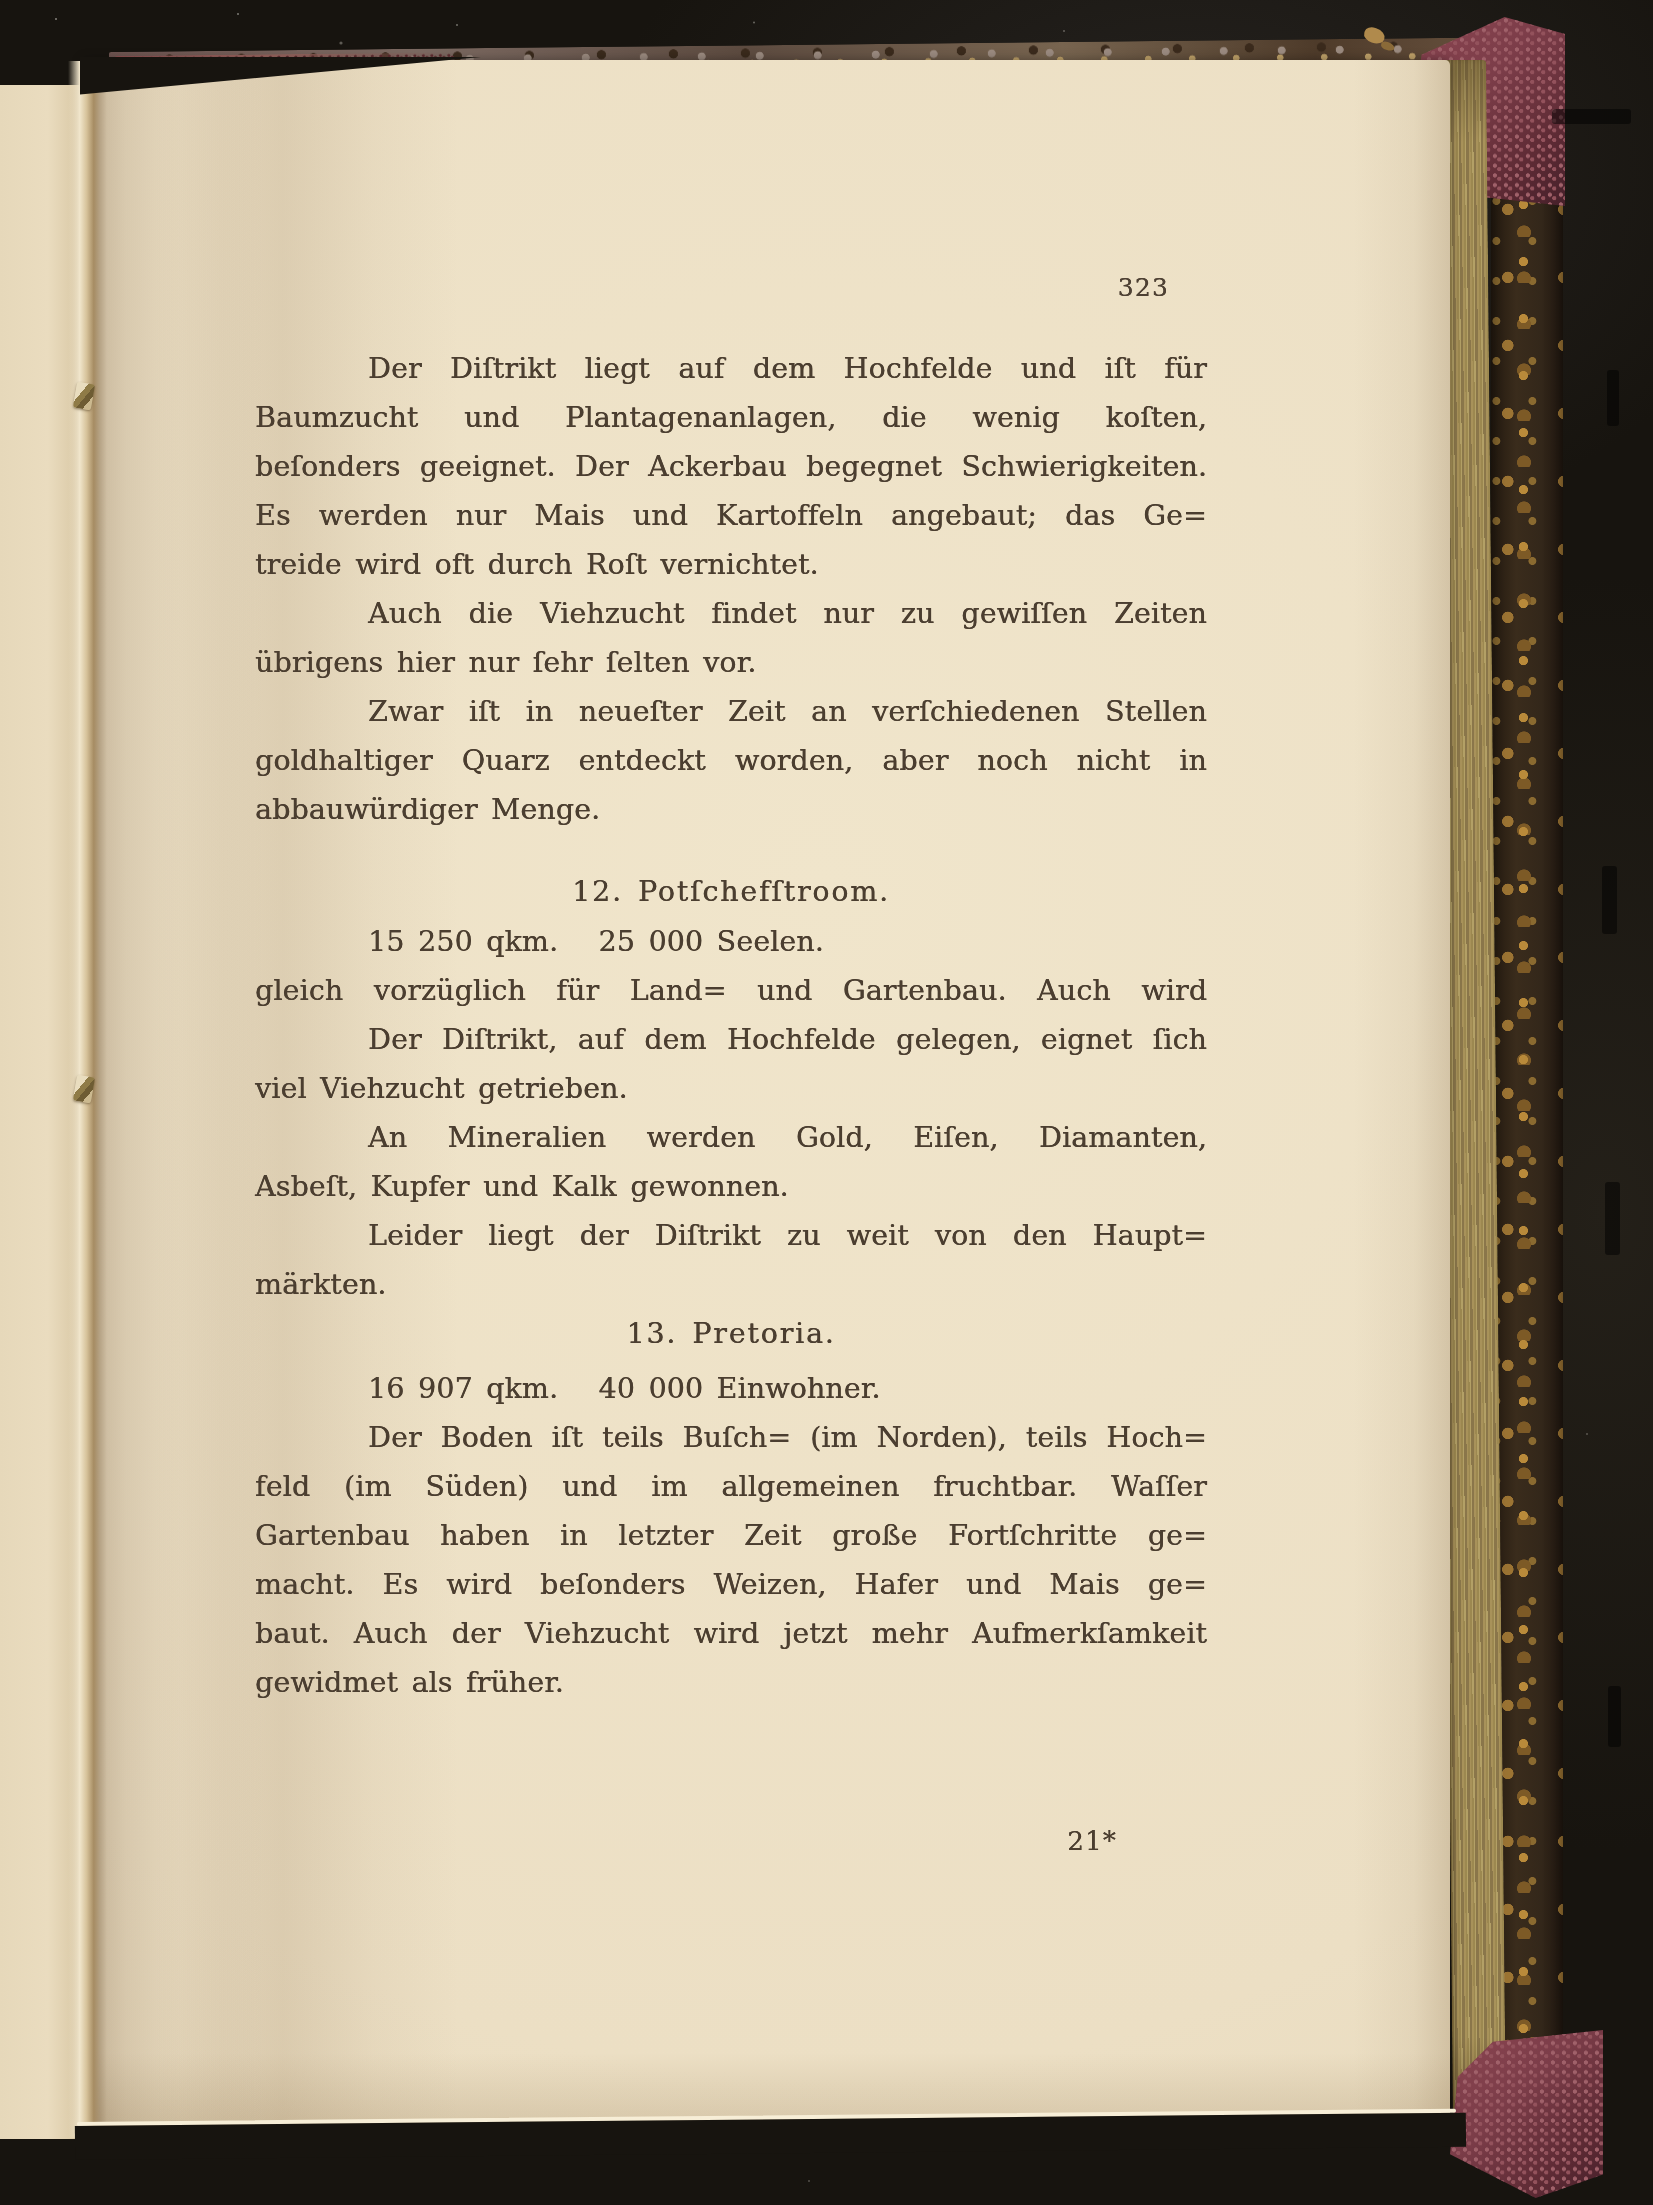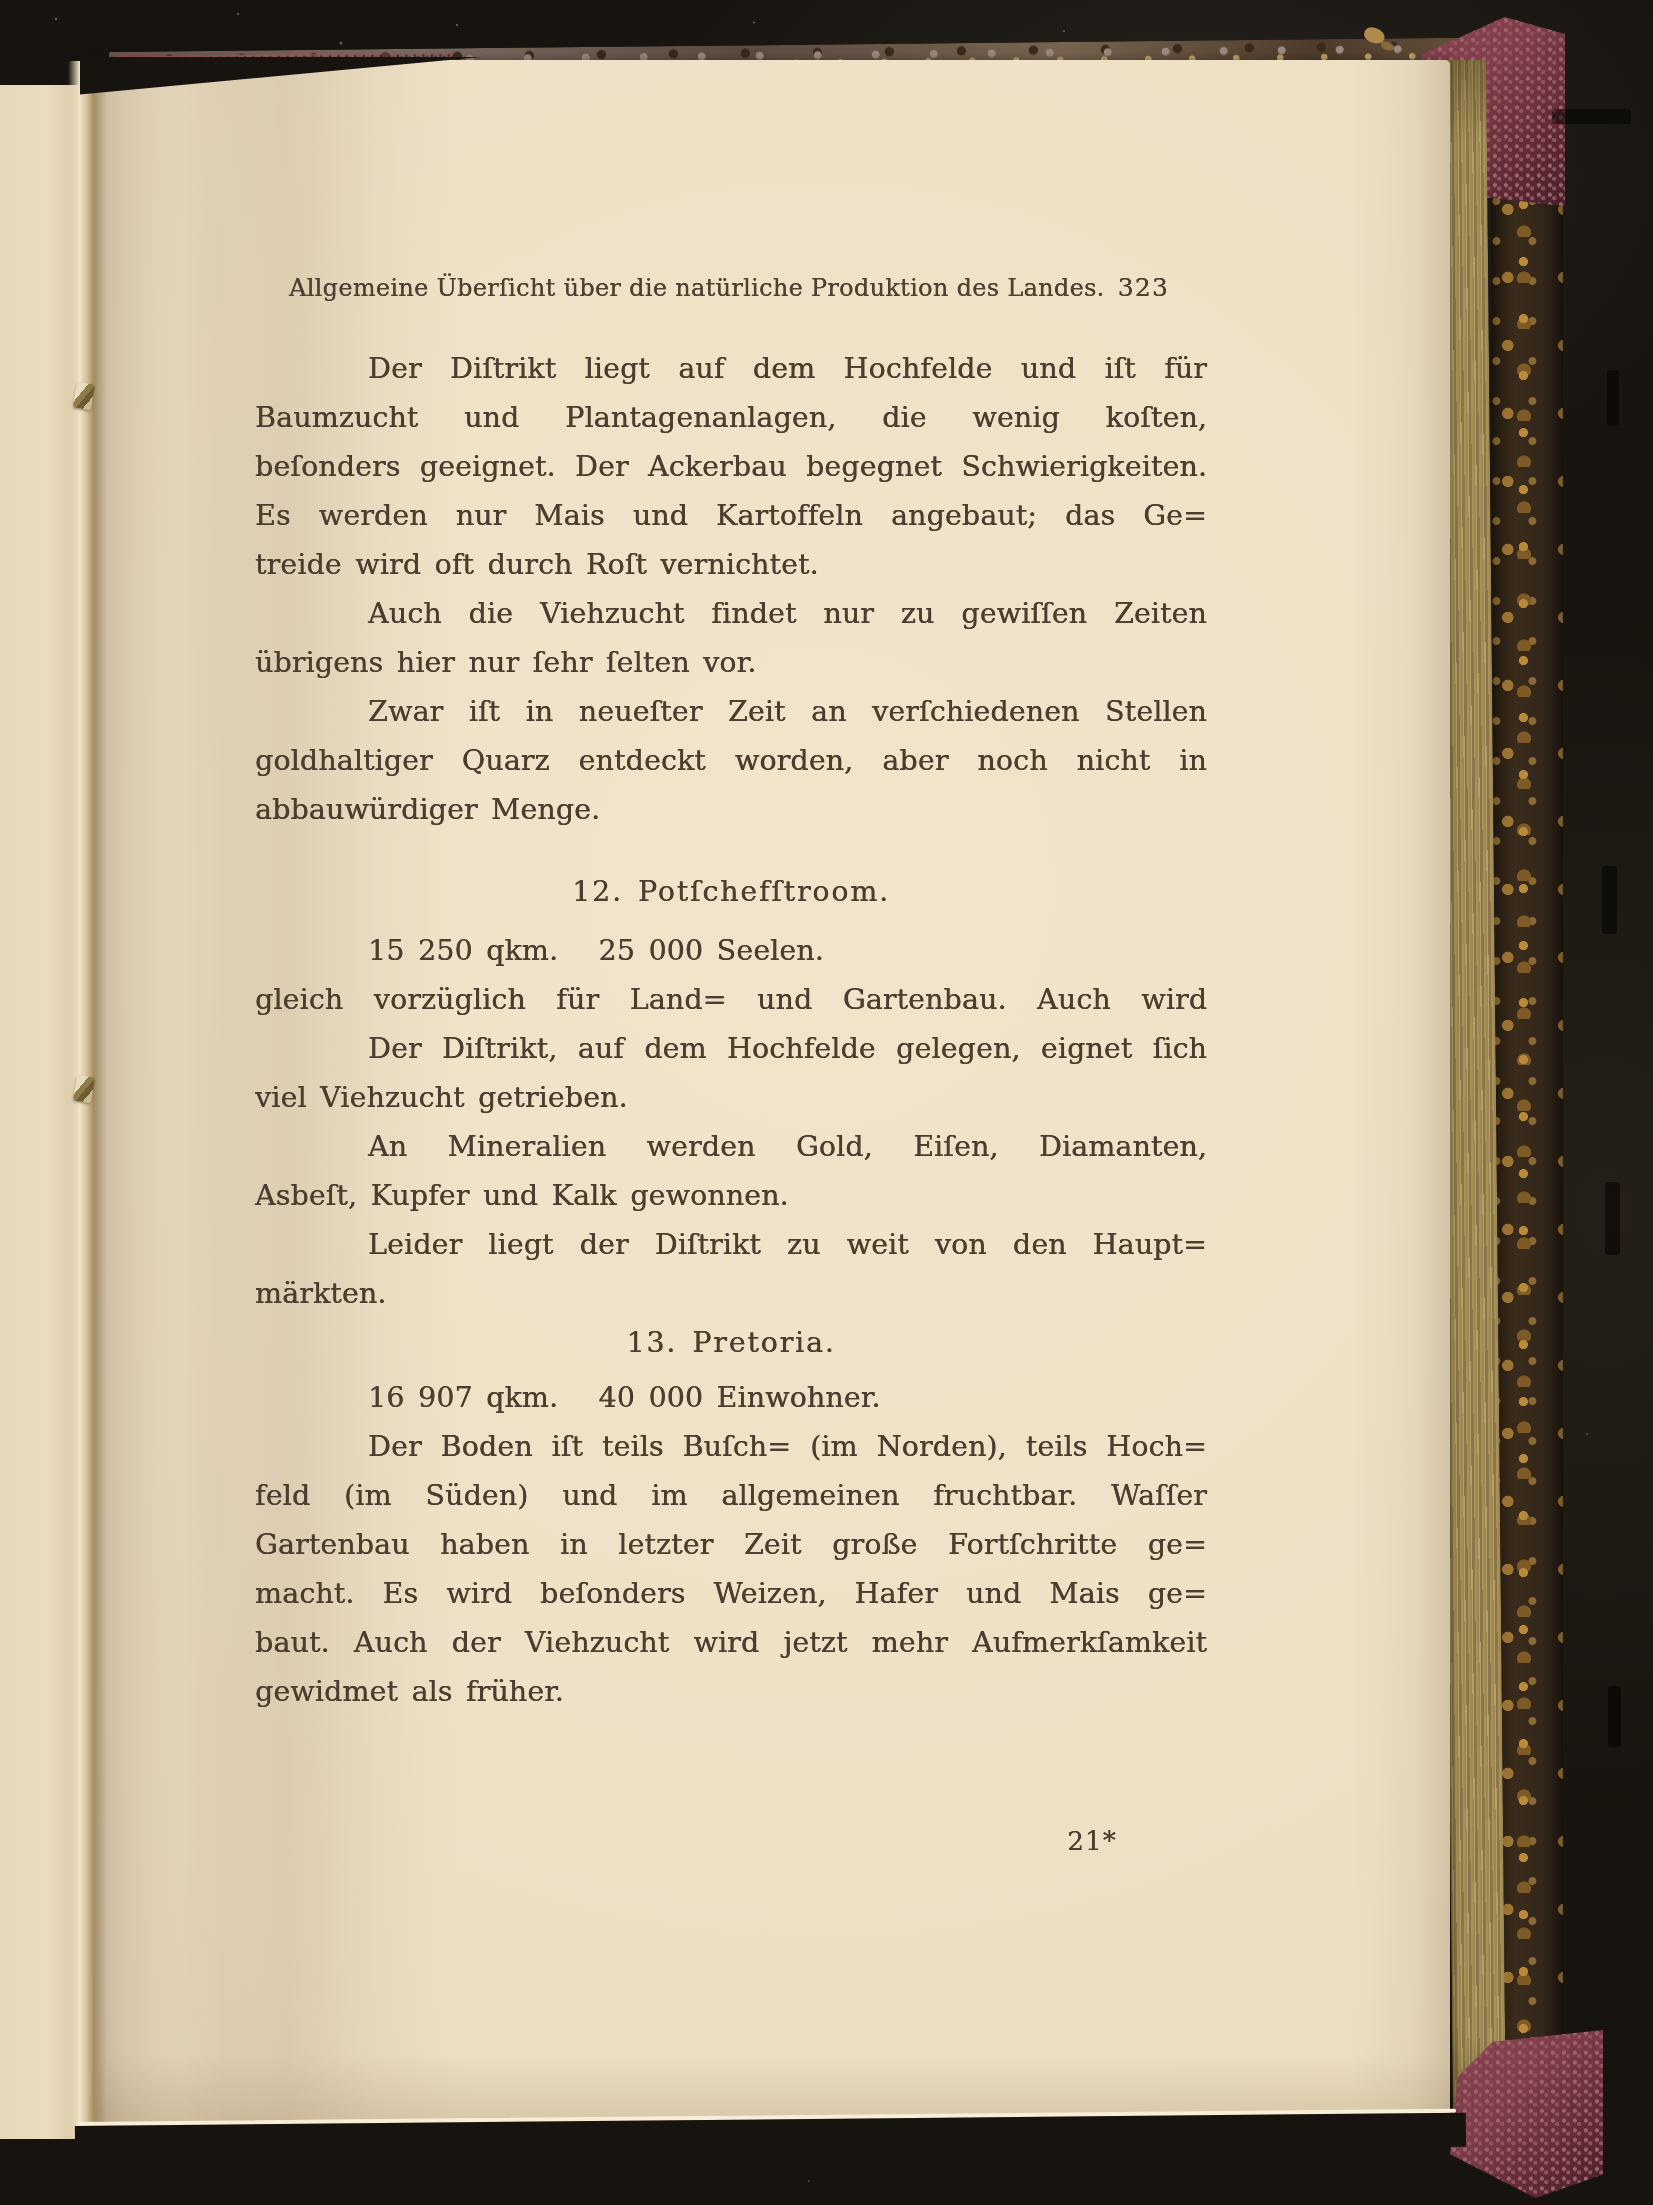--- a/index.html
+++ b/index.html
@@ -123,21 +123,21 @@
   .runhead .pagenum{margin-left:auto;margin-right:38px;font-size:25px;letter-spacing:1.2px;}
   .textblock{
     position:absolute;left:255px;top:344px;width:952px;
     font-size:28.5px;line-height:49px;color:#4b3e30;
     text-shadow:0.3px 0 currentColor;word-spacing:4.3px;letter-spacing:0.1px;
   }
   .tl{text-align:justify;text-align-last:justify;}
   .tl.last{text-align:left;text-align-last:left;}
   .tl.ind{text-indent:113px;}
   .sh{text-align:center;text-align-last:center;letter-spacing:1.8px;}
-  .sh.h12{margin-top:33px;margin-bottom:10px;}
+  .sh.h12{margin-top:33px;margin-bottom:1px;}
   .sh.h13{margin-top:0;margin-bottom:6px;}
   .ftr{position:absolute;left:911px;top:1824px;width:206px;text-align:right;
     font-size:26px;line-height:35px;color:#4b3e30;text-shadow:0.3px 0 currentColor;letter-spacing:1.2px;}
 </style>
 </head>
 <body>
 
 <div id="scene">
 
   <div class="specks"></div>
@@ -160,21 +160,20 @@
   <div class="bottom-black"></div>
   <div class="fleck"></div>
 
   <div class="bgmark" style="left:1607px;top:370px;width:12px;height:56px"></div>
   <div class="bgmark" style="left:1602px;top:866px;width:14.6px;height:68px"></div>
   <div class="bgmark" style="left:1605px;top:1182px;width:14.6px;height:73px"></div>
   <div class="bgmark" style="left:1608px;top:1686px;width:13.4px;height:61px"></div>
   <div class="bgmark" style="left:1552px;top:109px;width:79px;height:14.6px"></div>
 
   <div class="runhead">
-    <span class="title">Allgemeine Überſicht über die natürliche Produktion des Landes.</span>
     <span class="pagenum">323</span>
   </div>
 
   <div class="textblock">
     <div class="tl ind">Der Diſtrikt liegt auf dem Hochfelde und iſt für</div>
     <div class="tl">Baumzucht und Plantagenanlagen, die wenig koſten,</div>
     <div class="tl">beſonders geeignet. Der Ackerbau begegnet Schwierigkeiten.</div>
     <div class="tl">Es werden nur Mais und Kartoffeln angebaut; das Ge=</div>
     <div class="tl last">treide wird oft durch Roſt vernichtet.</div>
 

